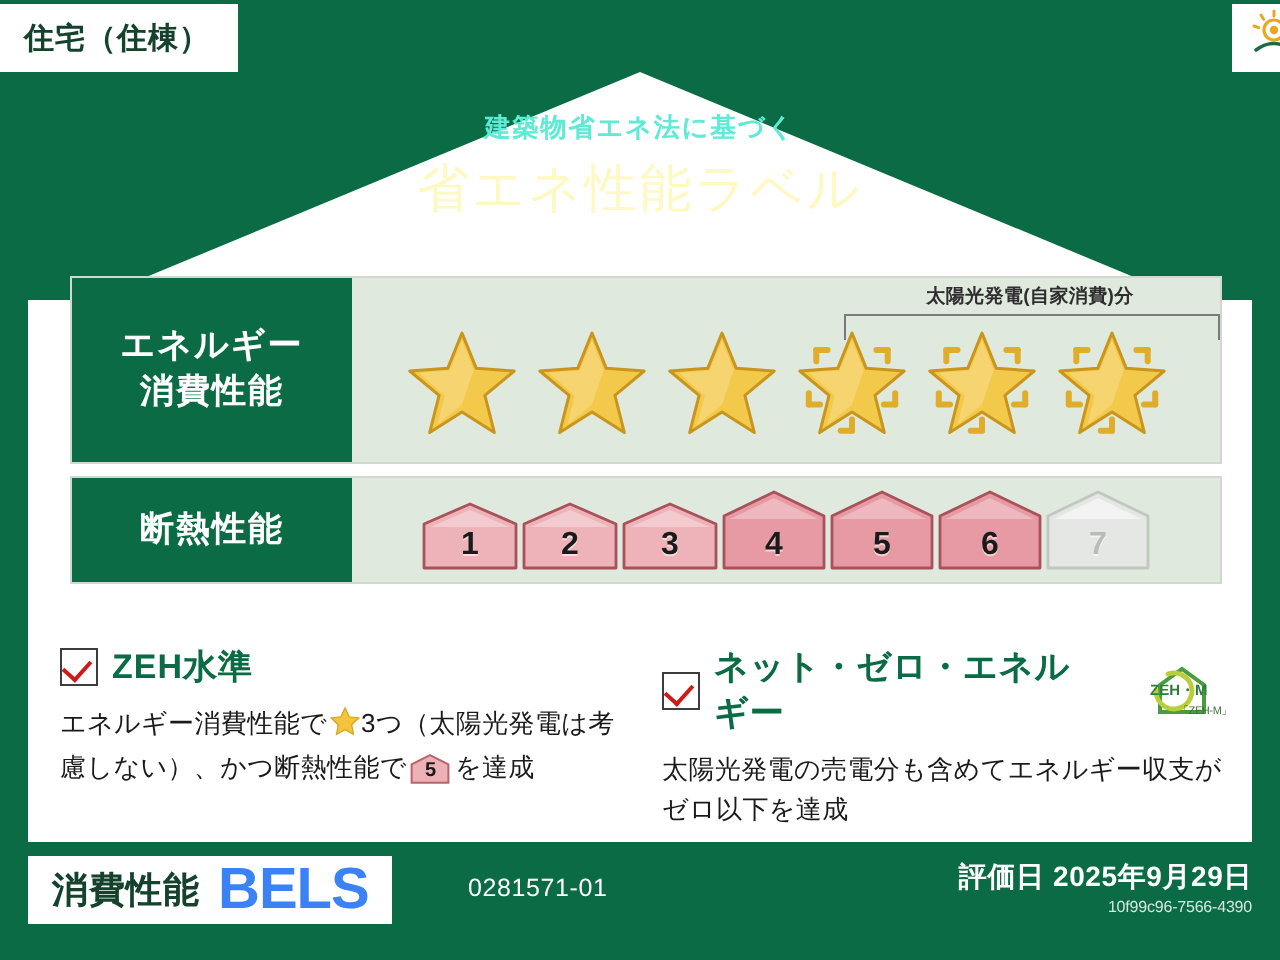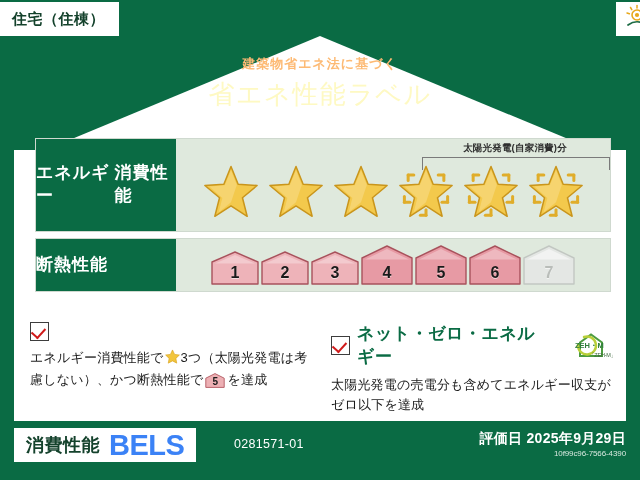--- a/index.html
+++ b/index.html
@@ -28,29 +28,29 @@
   .tag-left span{font-size:15px;font-weight:bold;color:#14422c;letter-spacing:.5px;}
   .tag-right{
     position:absolute;right:0px;top:2px;height:34px;
     background:#ffffff;display:flex;align-items:center;
     padding:0 10px 0 8px;gap:5px;
   }
   .tag-right .txt{font-size:14px;font-weight:bold;color:#14422c;letter-spacing:.3px;}
 
   
   .head{position:absolute;left:0;top:55px;width:640px;text-align:center;}
-  .head .sub{font-size:13px;font-weight:bold;color:#fdba74;letter-spacing:1px;}
+  .head .sub{font-size:13px;font-weight:bold;color:#5eead4;letter-spacing:1px;}
   .head .main{font-size:26px;font-weight:normal;color:#fef9c3;letter-spacing:1.5px;margin-top:4px;}
 
   
   .rows{position:absolute;left:35px;top:138px;width:576px;}
   .row{display:flex;align-items:stretch;margin-bottom:6px;border:1px solid #cfd9cf;}
   .row .cap{
     width:140px;flex:0 0 140px;background:#0a6b44;color:#fff;
-    display:flex;flex-direction:row;align-items:center;
+    display:flex;flex-direction:column;align-items:center;justify-content:center;
     font-size:17px;font-weight:bold;line-height:1.35;letter-spacing:1px;
   }
   .row .body{flex:1;background:#dfe9dd;position:relative;}
 
   .row-energy .body{height:92px;}
   .row-heat .body{height:52px;}
 
   
   .stars{position:absolute;left:0;top:0;width:100%;height:100%;
          display:flex;align-items:center;justify-content:center;gap:3px;padding-top:10px;box-sizing:border-box;}
@@ -274,20 +274,21 @@
       </div>
     </div>
 
   </div>
 
   <div class="statements">
 
     <div class="stmt">
       <div class="hd">
         <div class="chk"></div>
+        <div class="ttl">ZEH水準</div>
       </div>
       <div class="desc">
         <span>エネルギー消費性能で</span><span class="inline-star">
           <svg width="15" height="15" viewBox="0 0 24 24">
               <polygon points="12,1.5 15.3,8.6 23,9.6 17.4,15 18.8,22.6 12,19 5.2,22.6 6.6,15 1,9.6 8.7,8.6" fill="#f2c53d" stroke="#d9a21b" stroke-width="1"></polygon>
             </svg></span><span>3つ（太陽光発電は考慮しない）、かつ断熱性能で</span><span class="inline-house">
           <span class="n">5</span>
           <svg width="20" height="15" viewBox="0 0 20 15">
               <polygon points="10,0.6 19.2,5.2 19.2,14.4 0.8,14.4 0.8,5.2" fill="#edb0b4" stroke="#b9646c" stroke-width="1"></polygon>
             </svg></span><span>を達成</span>

